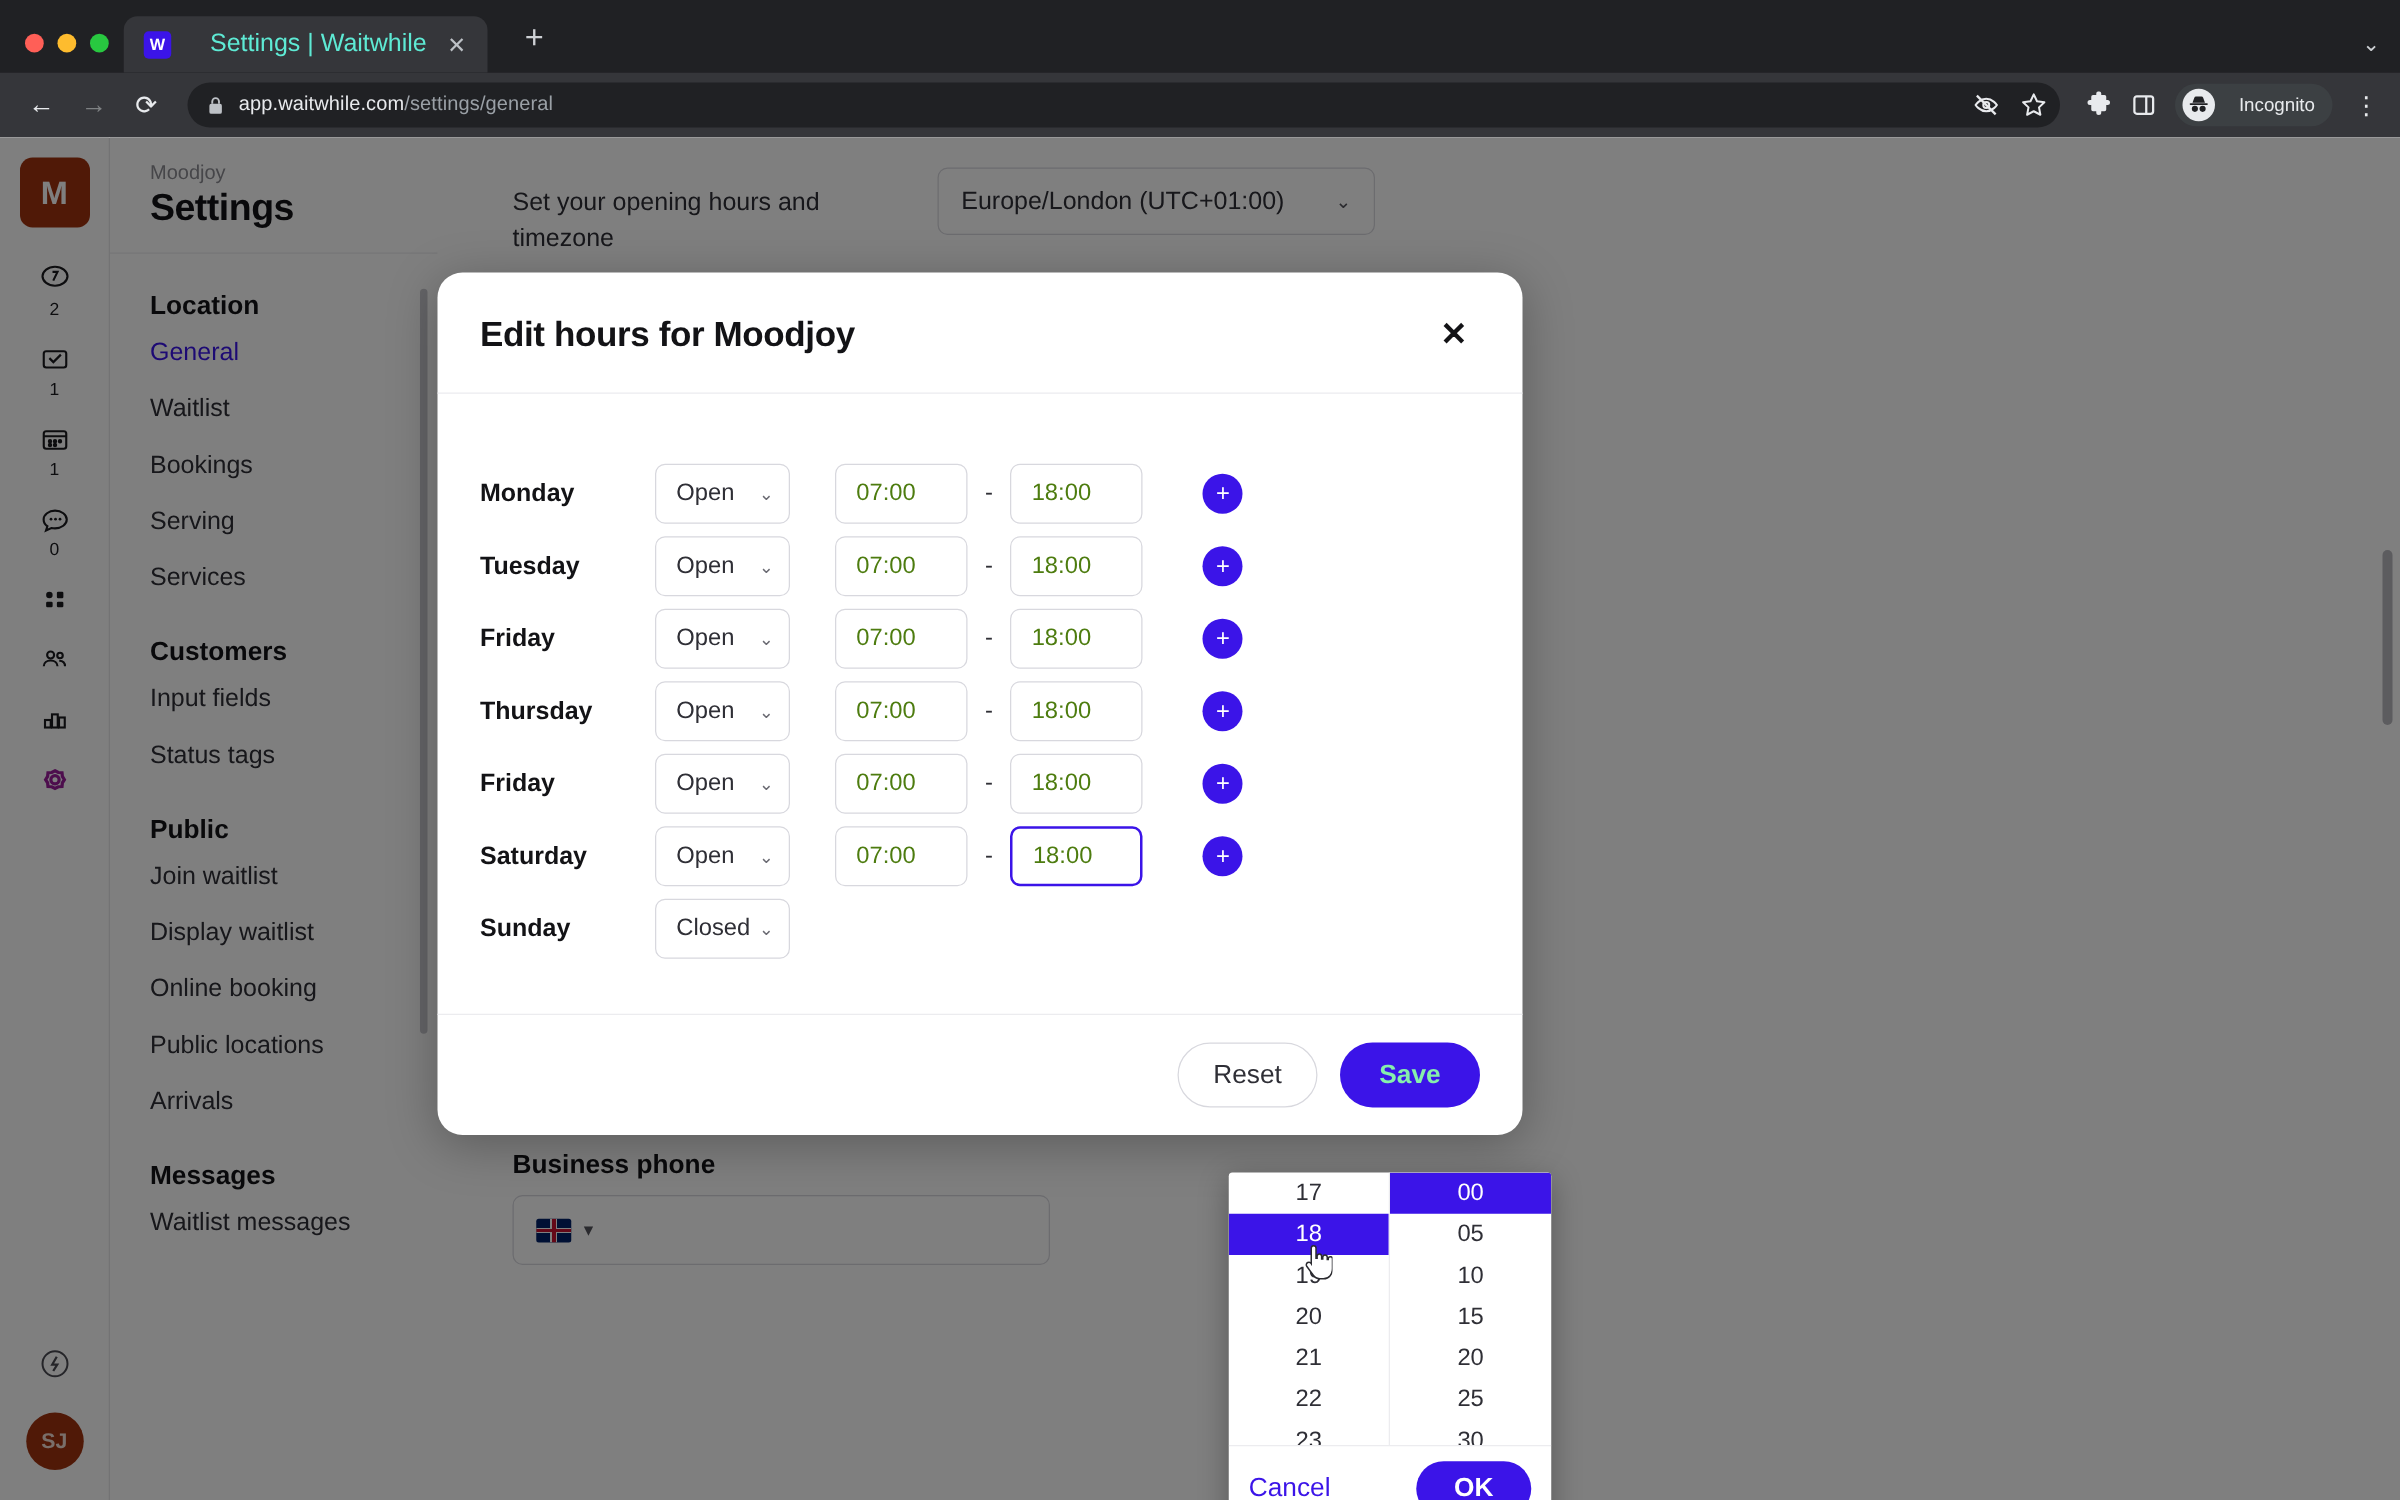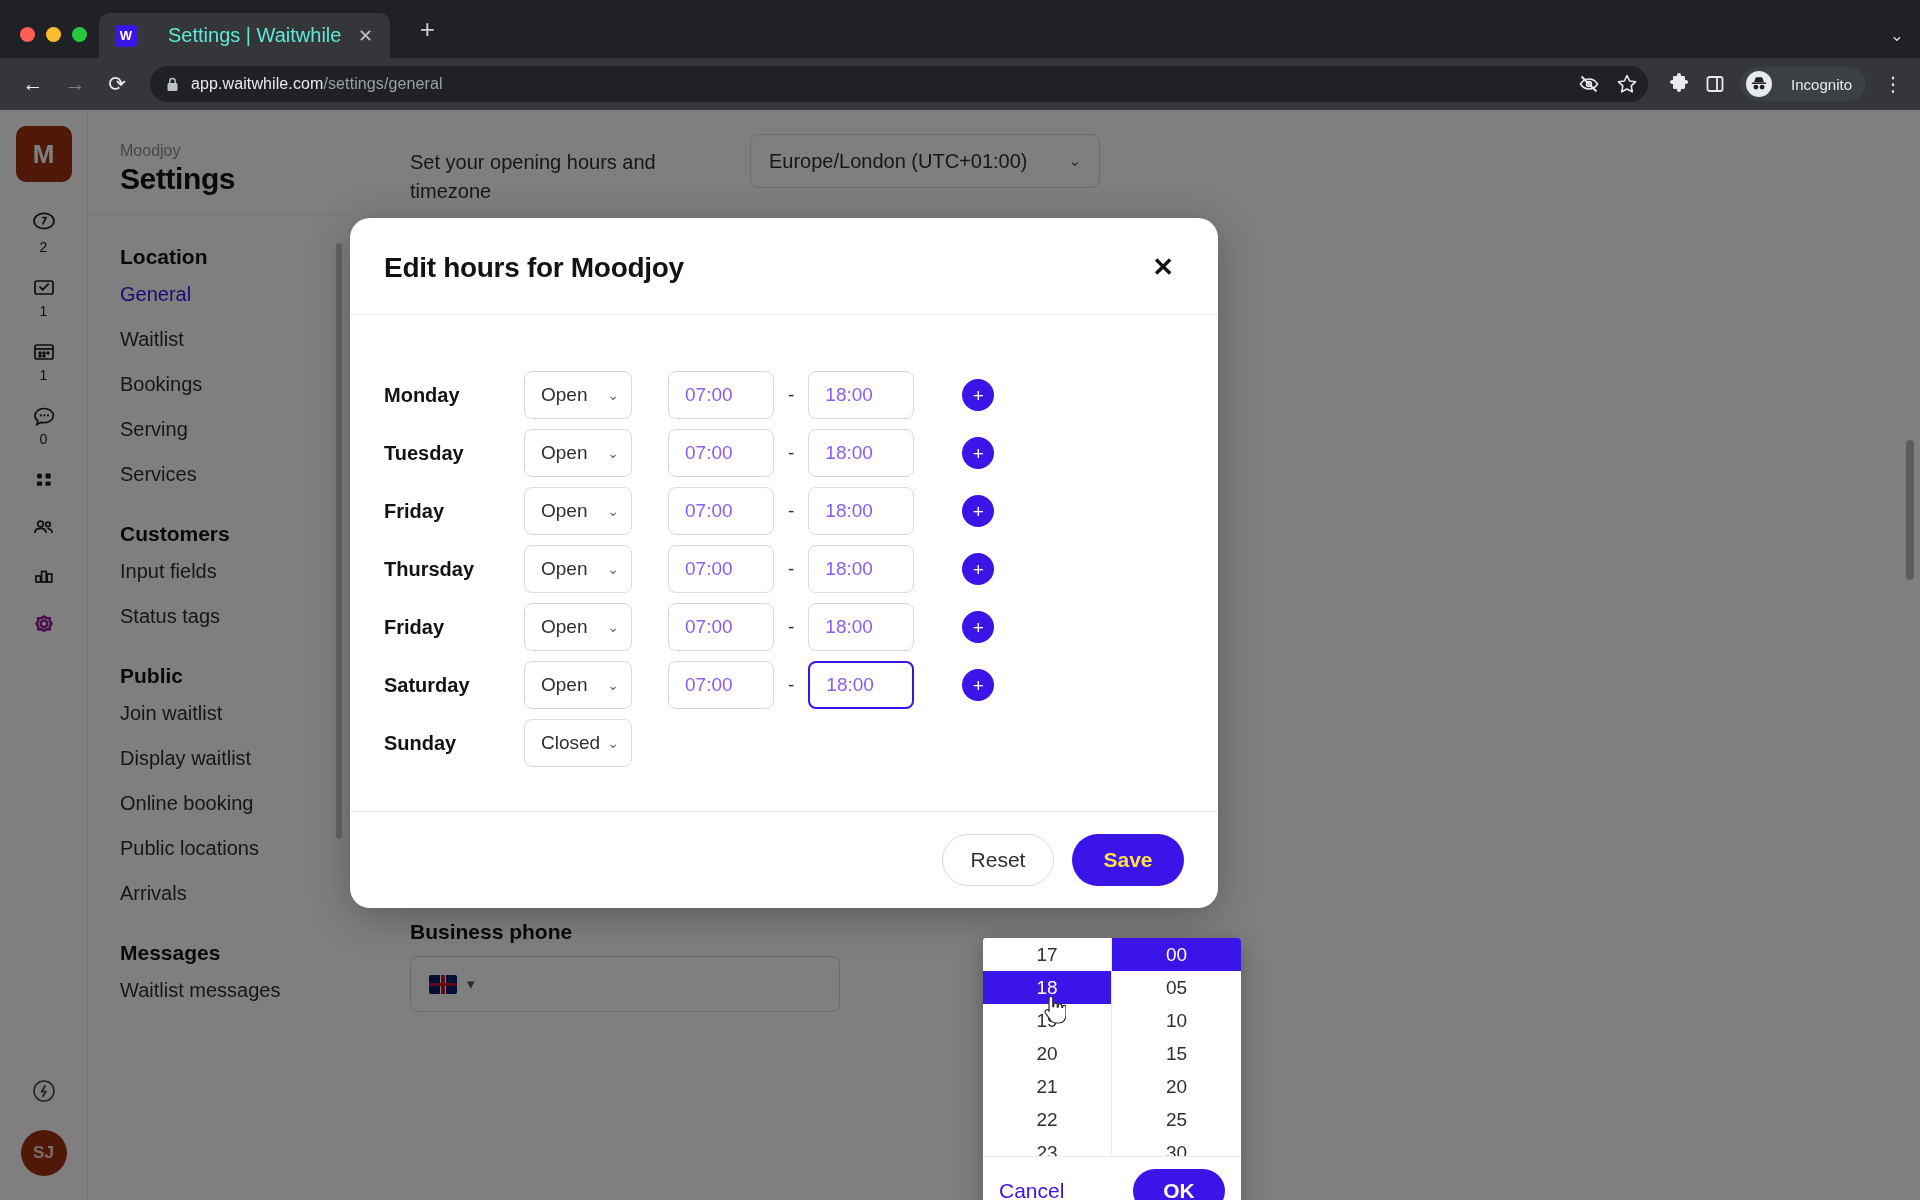--- a/index.html
+++ b/index.html
@@ -87,21 +87,21 @@
   .rail-bottom { display: flex; flex-direction: column; align-items: center; gap: 24px;
     padding-bottom: 24px; }
   .rail-avatar {
     width: 46px; height: 46px; border-radius: 50%; background: #a0320f; color: #f3ded5;
     font-size: 17px; font-weight: bold; display: flex; align-items: center; justify-content: center;
   }
 
   
   .settings-col { position: absolute; left: 88px; top: 0; width: 262px; height: 1090px;
     background: #fff; z-index: 10; }
-  .settings-head { padding: 4px 0 18px 32px; border-bottom: 1px solid #ececef; margin-top: 28px; }
+  .settings-head { padding: 20px 0 18px 32px; border-bottom: 1px solid #ececef; }
   .brandname { font-size: 16px; color: #8c8c93; margin-bottom: 2px; }
   .pagetitle { font-size: 30px; font-weight: bold; color: #131316; letter-spacing: -.4px; }
   .settings-nav { padding: 30px 0 0 32px; position: relative; height: 1000px; overflow: hidden; }
   .nav-group-title { font-size: 21px; font-weight: bold; color: #131316; margin: 0 0 14px 0; }
   .nav-group-title.sub { margin-top: 36px; }
   .nav-link { font-size: 20px; color: #2f2f36; margin-bottom: 22px; display: block; }
   .nav-link.active { color: #3b14e8; }
   .nav-scrollbar { position: absolute; right: 8px; top: 28px; width: 6px; height: 596px;
     background: #c9c9cf; border-radius: 3px; }
 
@@ -154,41 +154,41 @@
   .day-name { width: 140px; font-size: 20px; font-weight: bold; color: #131316; }
   .sel-box {
     width: 108px; height: 48px; border: 1px solid #d8d8de; border-radius: 8px;
     display: flex; align-items: center; justify-content: space-between;
     padding: 0 12px 0 16px; font-size: 19px; color: #2f2f36; background: #fff;
   }
   .sel-box .chev { font-size: 14px; color: #6a6a72; }
   .time-wrap { display: flex; align-items: center; margin-left: 36px; gap: 14px; }
   .time-box {
     width: 106px; height: 48px; border: 1px solid #d8d8de; border-radius: 8px;
-    display: flex; align-items: center; padding-left: 16px; font-size: 19px; color: #8b5cf6;
+    display: flex; align-items: center; padding-left: 16px; font-size: 19px; color: #4d7c0f;
     background: #fff;
   }
   .time-box.focused { border: 2px solid #3b14e8; }
   .dash { font-size: 19px; color: #2f2f36; }
   .add-btn {
     width: 32px; height: 32px; border-radius: 50%; background: #3b14e8; color: #fff;
     font-size: 19px; display: flex; align-items: center; justify-content: center;
     margin-left: 48px; line-height: 1;
   }
   .modal-foot {
     border-top: 1px solid #ececef; padding: 22px 34px; display: flex;
     justify-content: flex-end; align-items: center; gap: 18px;
   }
   .btn-reset {
     min-width: 112px; height: 52px; border-radius: 26px; border: 1px solid #d8d8de;
     background: #fff; color: #2f2f36; font-size: 21px;
     display: flex; align-items: center; justify-content: center; padding: 0 24px;
   }
   .btn-save {
-    min-width: 112px; height: 52px; border-radius: 26px; background: #3b14e8; color: #fde047;
+    min-width: 112px; height: 52px; border-radius: 26px; background: #3b14e8; color: #86efac;
     font-size: 21px; font-weight: bold; display: flex; align-items: center;
     justify-content: center; padding: 0 26px;
   }
 
   
   .picker {
     position: absolute; z-index: 60; left: 983px; top: 828px; width: 258px;
     background: #fff; border-radius: 3px; box-shadow: 0 6px 24px rgba(0,0,0,.30);
     overflow: hidden;
   }

